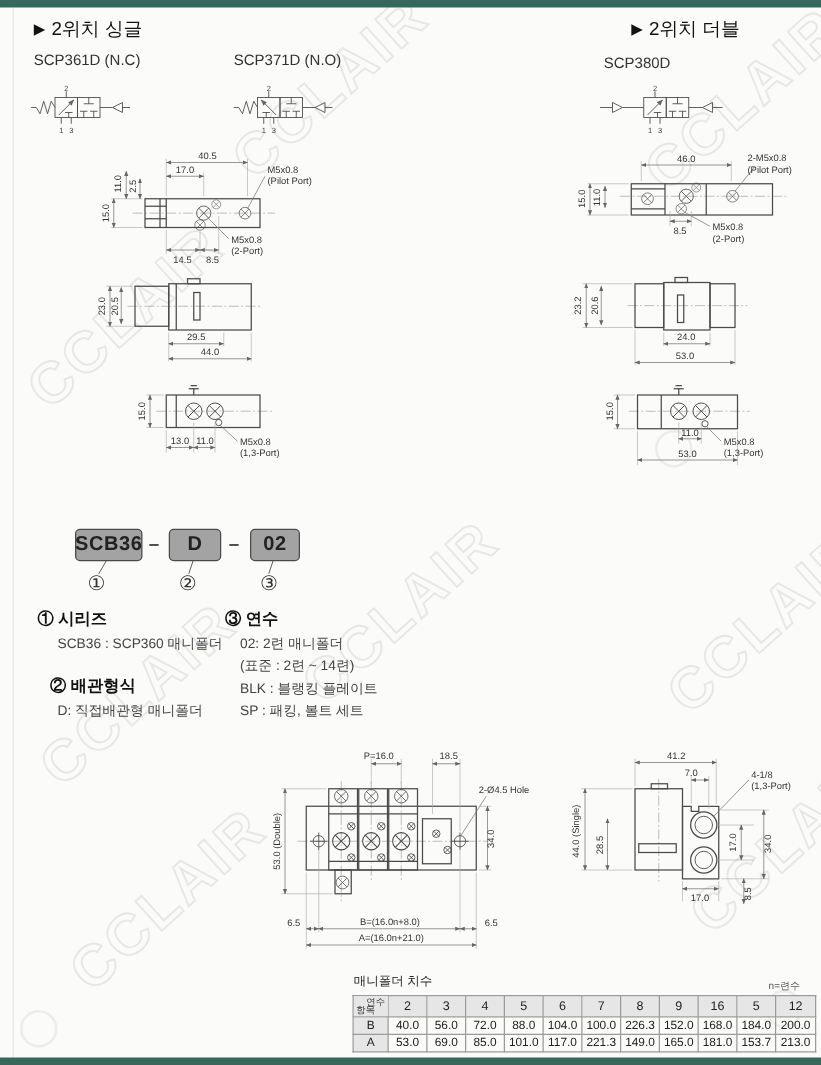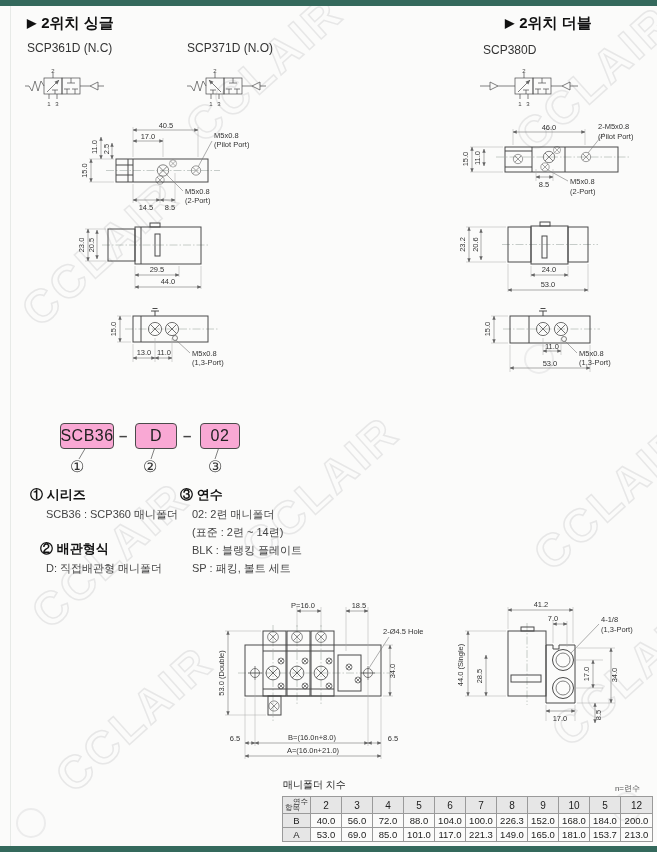--- a/index.html
+++ b/index.html
@@ -3,35 +3,35 @@
 <meta charset="utf-8">
 <style>
   html,body{margin:0;padding:0;background:#e9e9e9}
   .page{position:relative;width:657px;height:852px;background:#fbfbfa;overflow:hidden;
         font-family:"Liberation Sans",sans-serif;color:#222}
   .bar{position:absolute;left:0;width:657px;height:6px;background:#34695c;z-index:3}
   .edge{position:absolute;left:10px;top:6px;width:1px;height:840px;background:#e7eae7;z-index:0}
   .wm{position:absolute;font-weight:bold;font-size:46px;letter-spacing:3px;color:transparent;
       -webkit-text-stroke:1.5px #e7e7e7;transform:rotate(-42deg);white-space:nowrap;z-index:0}
   .ring{position:absolute;border:2px solid #ececec;border-radius:50%;width:26px;height:26px;z-index:0}
-  .hdr{position:absolute;font-weight:bold;font-size:15px;color:#111;z-index:2;white-space:nowrap}
+  .hdr{position:absolute;font-weight:normal;font-size:15px;color:#111;z-index:2;white-space:nowrap}
   .hdr .arw{font-size:12px;margin-right:5px;vertical-align:1px}
   .mdl{position:absolute;font-size:12px;color:#333;z-index:2;white-space:nowrap}
   .dwg{position:absolute;z-index:1;overflow:visible}
   svg text{font-family:"Liberation Sans",sans-serif;font-size:7.5px;fill:#333;text-anchor:middle}
   svg text.s{text-anchor:start}
   svg text.p{font-size:6px;fill:#444}
   .b{stroke:#4a4a4a;fill:none;stroke-width:1}
   .b2{stroke:#4a4a4a;fill:none;stroke-width:.7}
   .dim{stroke:#777;stroke-width:.6;fill:none;marker-start:url(#arr);marker-end:url(#arr)}
   .ext{stroke:#aaa;stroke-width:.5}
   .cl{stroke:#9aa6a0;stroke-width:.55;stroke-dasharray:8 2 1.5 2;fill:none}
   .ldr{stroke:#777;stroke-width:.6;fill:none}
-  .ord-box{position:absolute;border:1.6px solid #4a4a4a;border-radius:4px;background:#f9a8d4;
-           display:flex;align-items:center;justify-content:center;font-size:16px;font-weight:normal;
+  .ord-box{position:absolute;border:1.6px solid #4a4a4a;border-radius:4px;background:#a3a3a3;
+           display:flex;align-items:center;justify-content:center;font-size:16px;font-weight:bold;
            color:#222;z-index:2;letter-spacing:.5px}
   .dash{position:absolute;font-size:15px;color:#444;z-index:2;font-weight:bold}
   .circ{position:absolute;font-size:16px;color:#333;z-index:2}
   .itm-t{position:absolute;font-weight:bold;font-size:13px;color:#111;z-index:2;white-space:nowrap}
   .itm-l{position:absolute;font-size:11px;color:#444;z-index:2;white-space:nowrap}
   .tblwrap{position:absolute;left:282px;top:778px;width:374px;z-index:2}
   .tbl-title{font-size:10px;color:#222;margin:0 0 4px 1px}
   .tbl-note{position:absolute;right:16px;top:5px;font-size:8px;color:#555}
   table.dimtbl{border-collapse:collapse;table-layout:fixed;width:371px;border:1.5px solid #555}
   .dimtbl td,.dimtbl th{border:1px solid #9a9a9a;text-align:center;font-size:9.5px;color:#222;
@@ -531,21 +531,21 @@
           <span class="cb">항목</span>
         </th>
         <th>2</th>
         <th>3</th>
         <th>4</th>
         <th>5</th>
         <th>6</th>
         <th>7</th>
         <th>8</th>
         <th>9</th>
-        <th>10</th>
+        <th>16</th>
         <th>5</th>
         <th>12</th>
       </tr>
       <tr>
         <td class="lblcell">B</td>
         <td>40.0</td>
         <td>56.0</td>
         <td>72.0</td>
         <td>88.0</td>
         <td>104.0</td>

